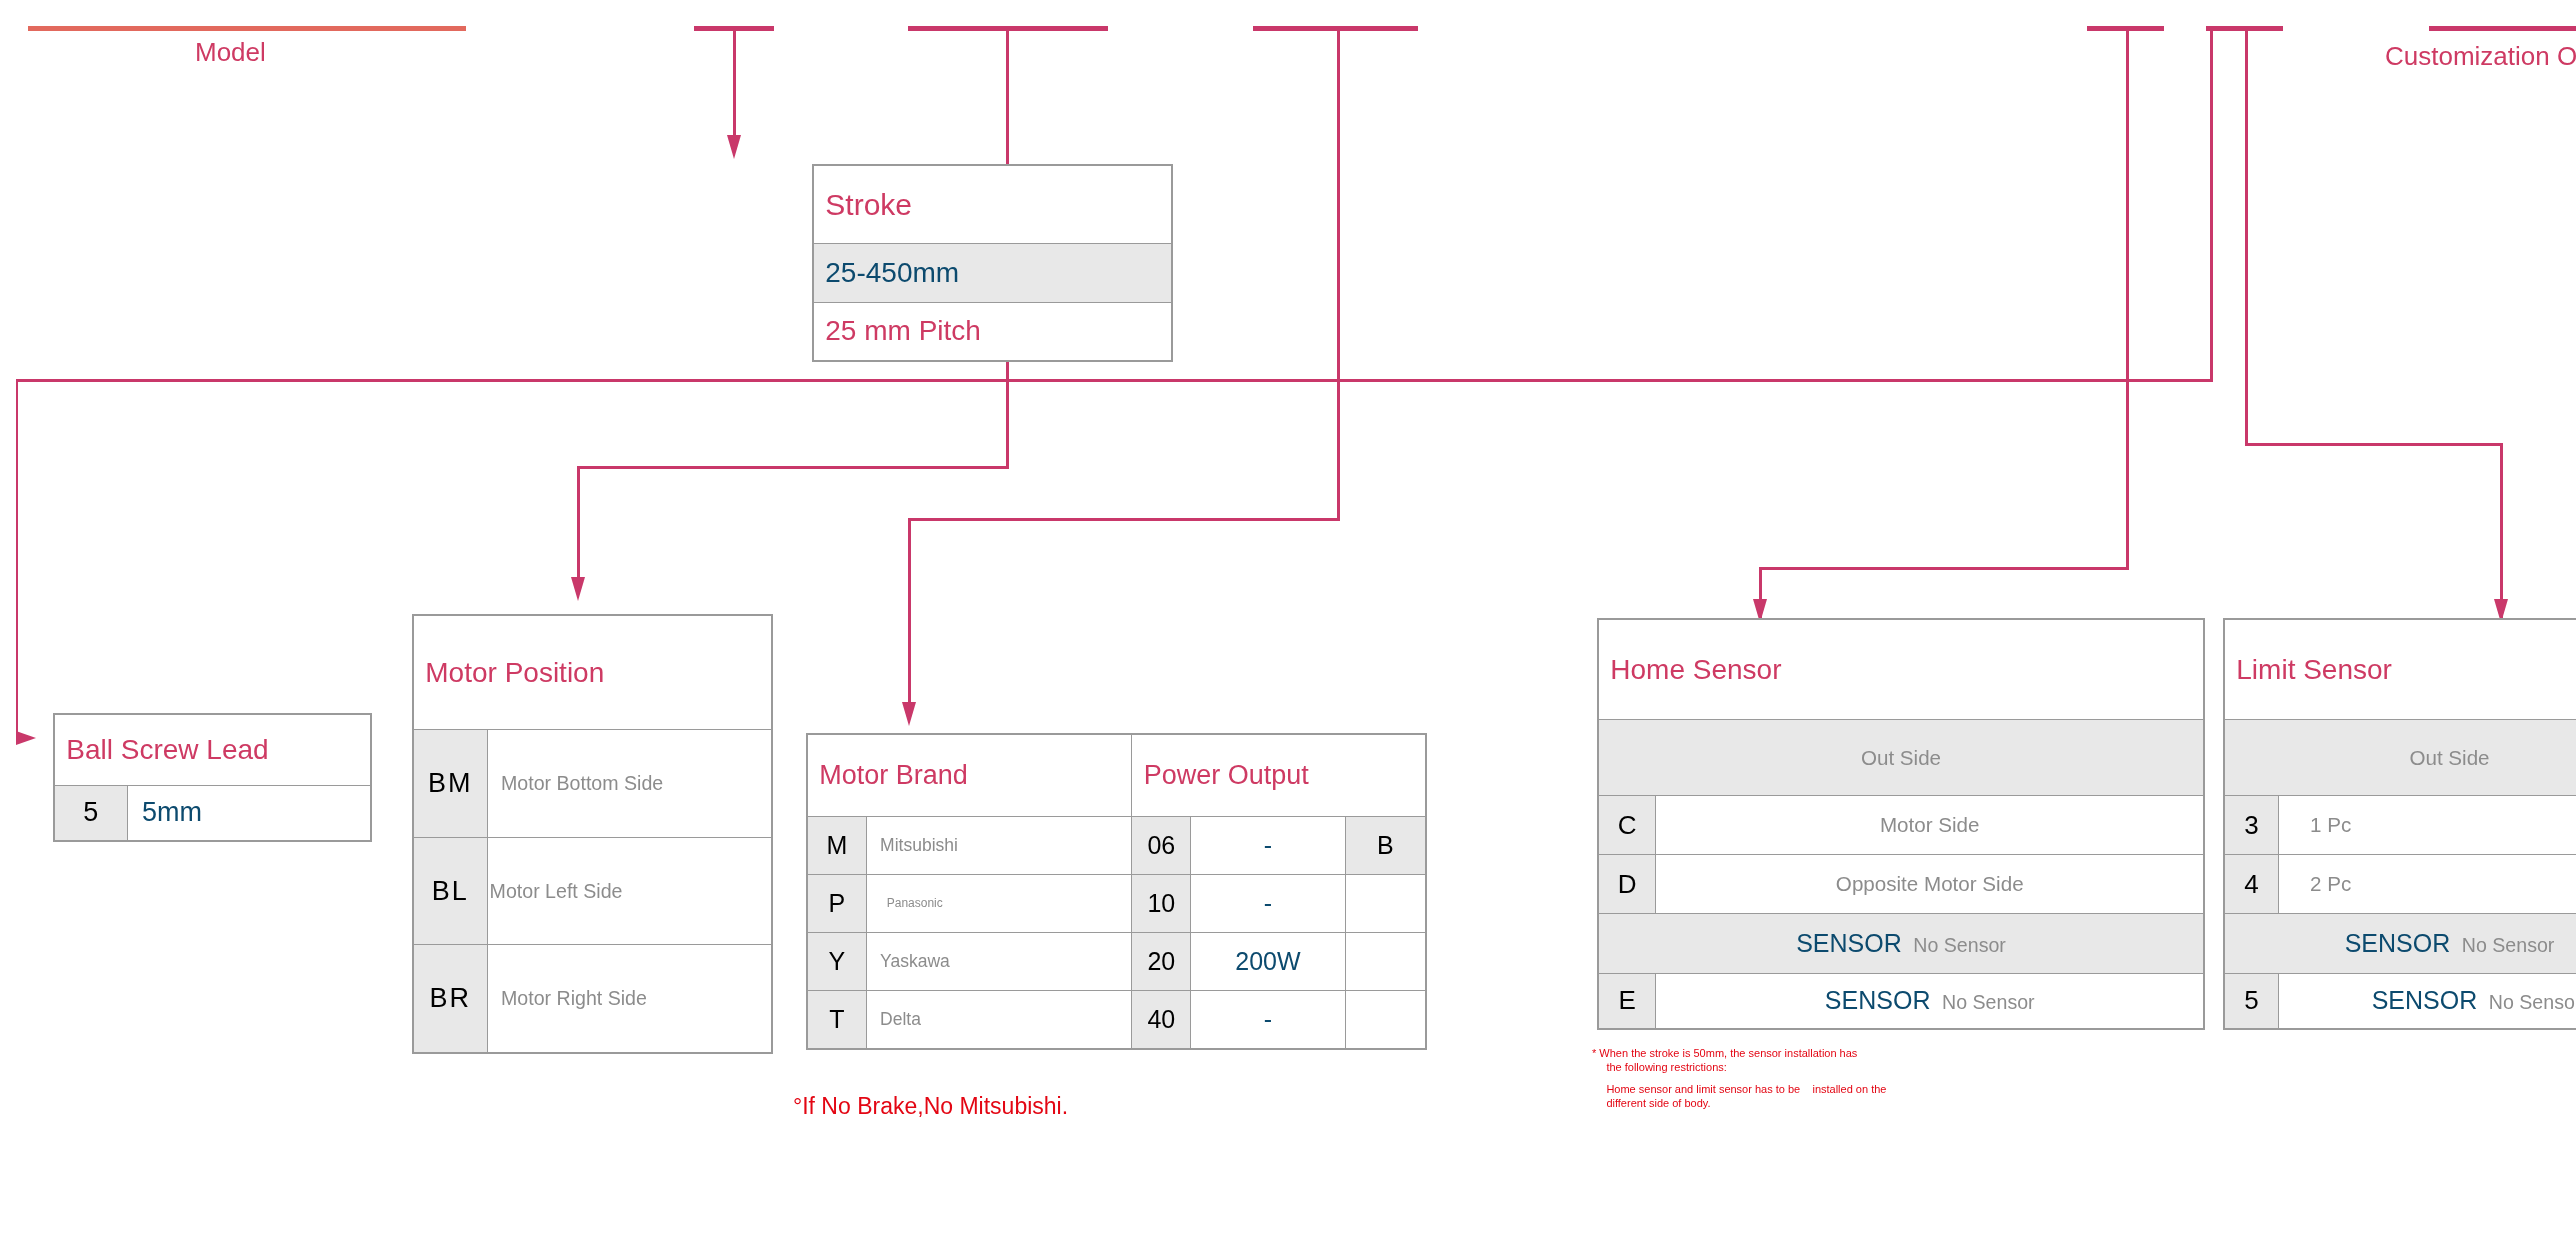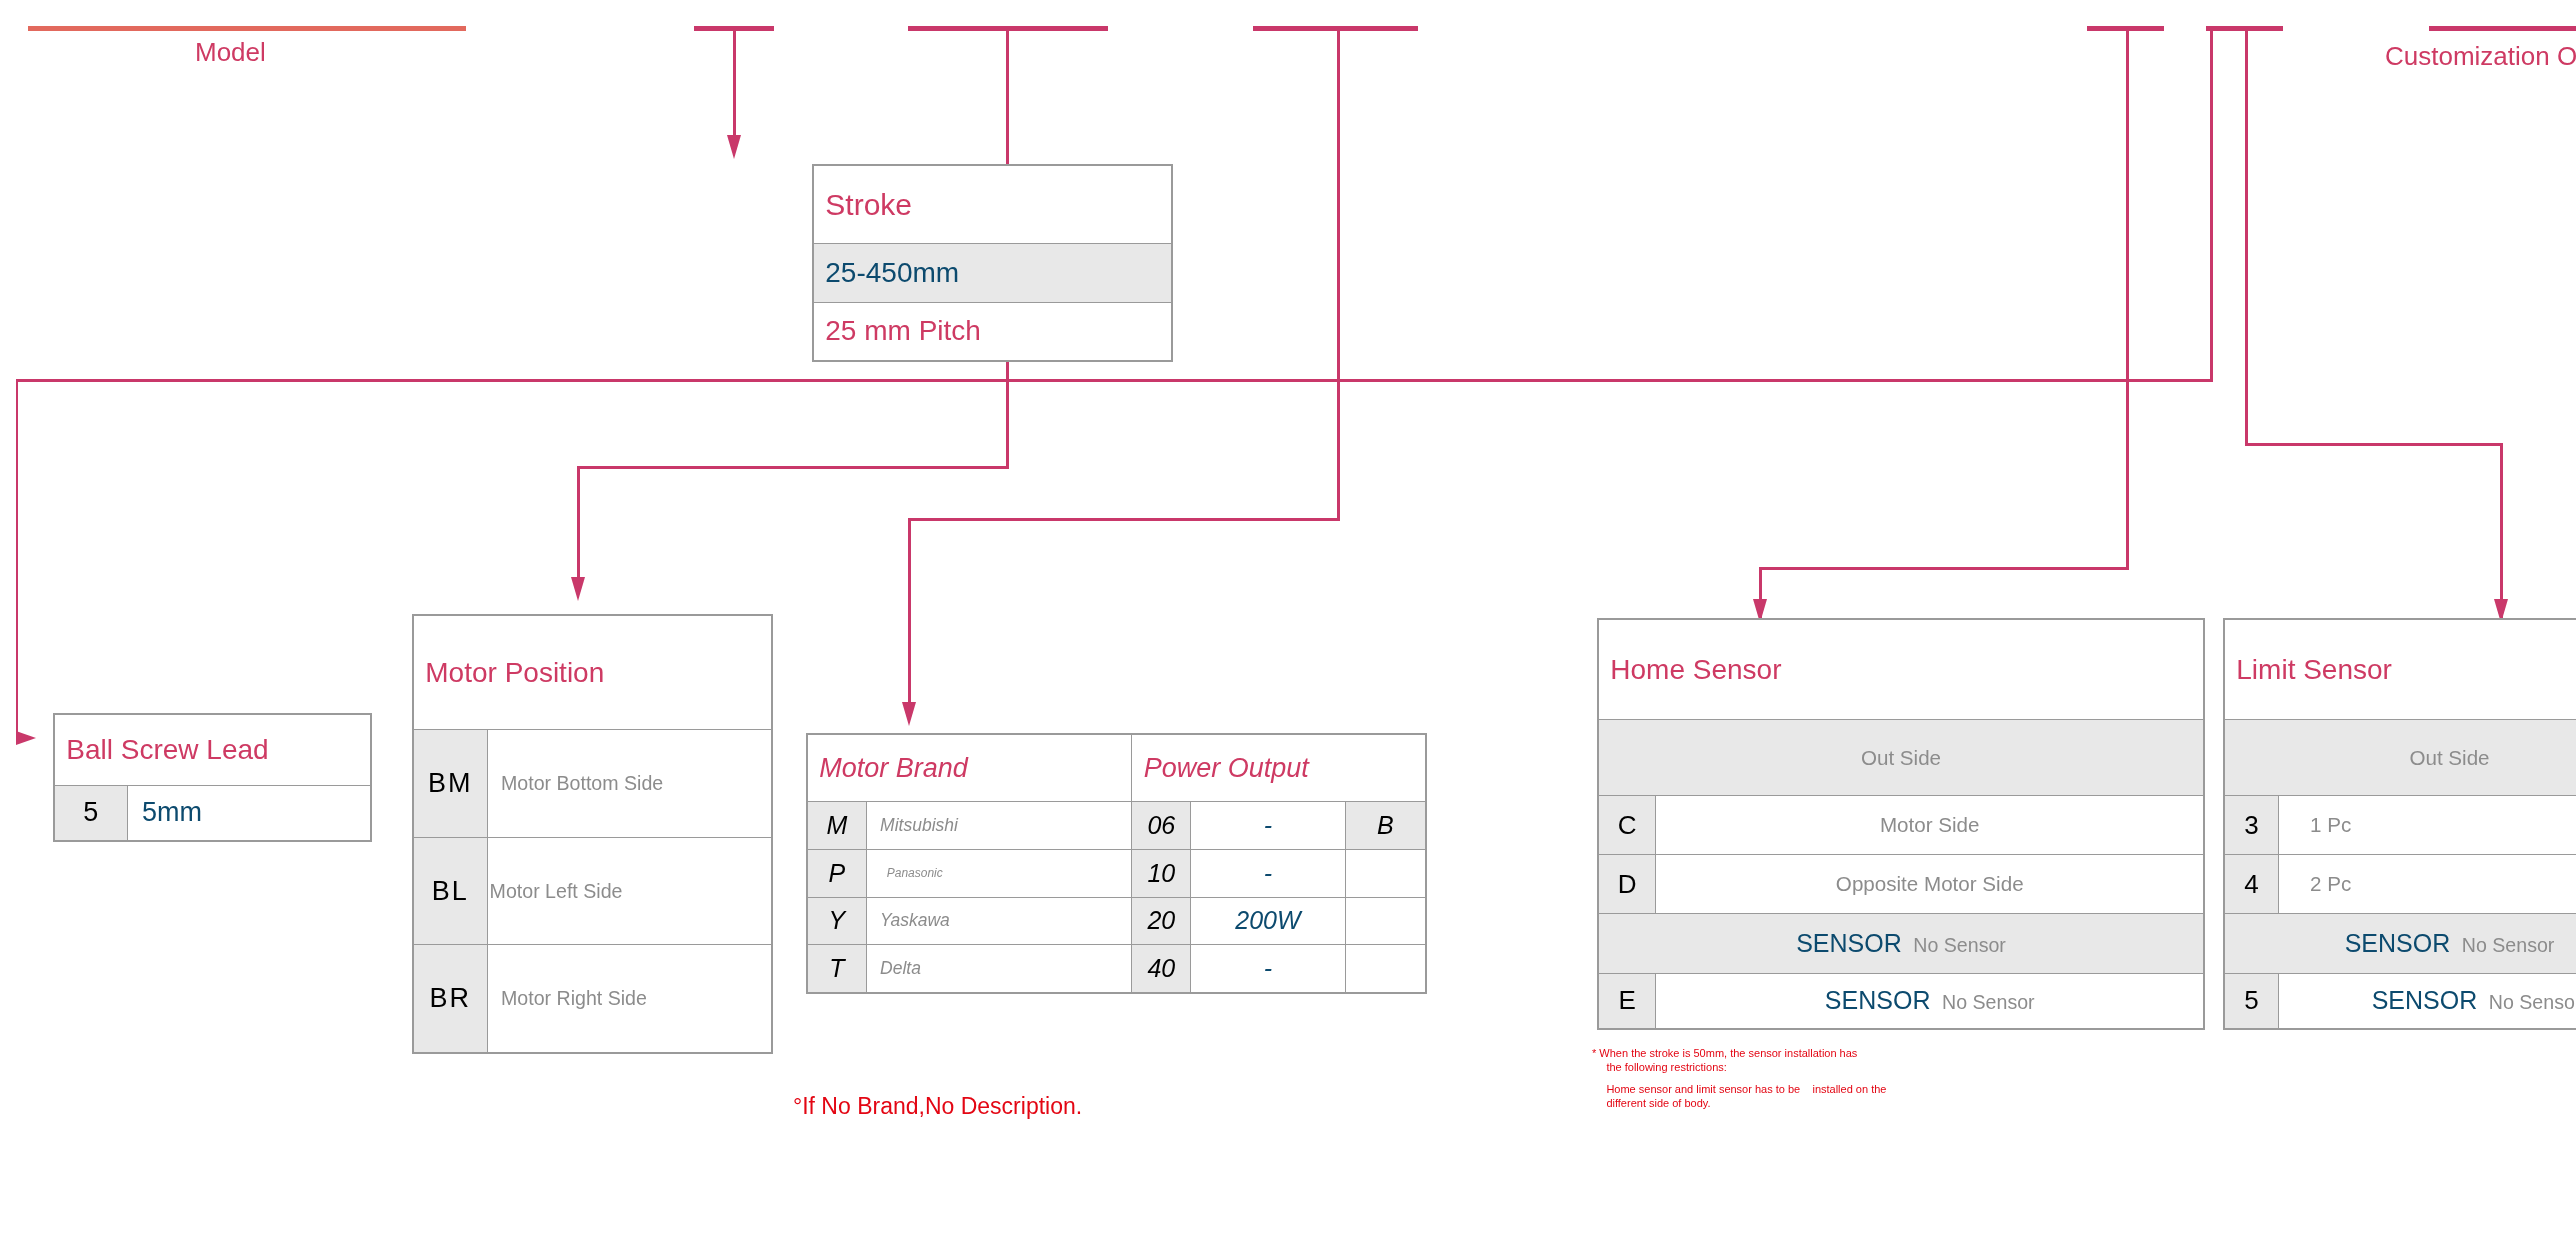--- a/index.html
+++ b/index.html
@@ -142,21 +142,21 @@
     <tr style="height:19.75%">
       <td class="code"><span style="font-size:27px;letter-spacing:2.1px;">BR</span></td>
       <td>
             <div class="desc" style="font-size:19.6px;padding-left:13.4px;">Motor Right Side</div>
           </td>
     </tr>
   </tbody>
     </table>
 </div>
 
-<div class="tbl" style="left:806px;top:733px;width:621px;height:261px;font-style:italic;">
+<div class="tbl" style="left:806px;top:733px;width:621px;height:317px;">
   <table>
     <tbody>
         <tr style="height:26%">
       <td class="nb" colspan="2" style="width:52.5%;border-right:1px solid #9A9A9A;">
         <div class="ttl" style="font-size:27px;">Motor Brand</div>
       </td>
       <td class="nb" colspan="3">
         <div class="ttl" style="font-size:27px;">Power Output</div>
       </td>
     </tr>
@@ -197,21 +197,21 @@
             <div class="desc" style="font-size:17.5px;padding-left:13.4px;">Delta</div>
           </td>
       <td class="code"><span style="font-size:25px;">40</span></td>
       <td style="text-align:center;"><span class="val" style="font-size:25px;">-</span></td>
       <td style="text-align:center;"><span style="font-size:25px;"></span></td>
     </tr>
   </tbody>
     </table>
 </div>
 
-<div class="note" style="left:793px;top:1093px;font-size:23px;">°If No Brand,No Description.</div>
+<div class="note" style="left:793px;top:1093px;font-size:23px;">°If No Brake,No Mitsubishi.</div>
 
 <div class="tbl" style="left:1597px;top:618px;width:608px;height:412px;">
   <table>
     <tbody>
         <tr style="height:24.5%">
       <td class="nb" colspan="2">
             <div class="ttl" style="font-size:28px;">Home Sensor</div>
           </td>
     </tr>
     <tr style="height:18.5%">

